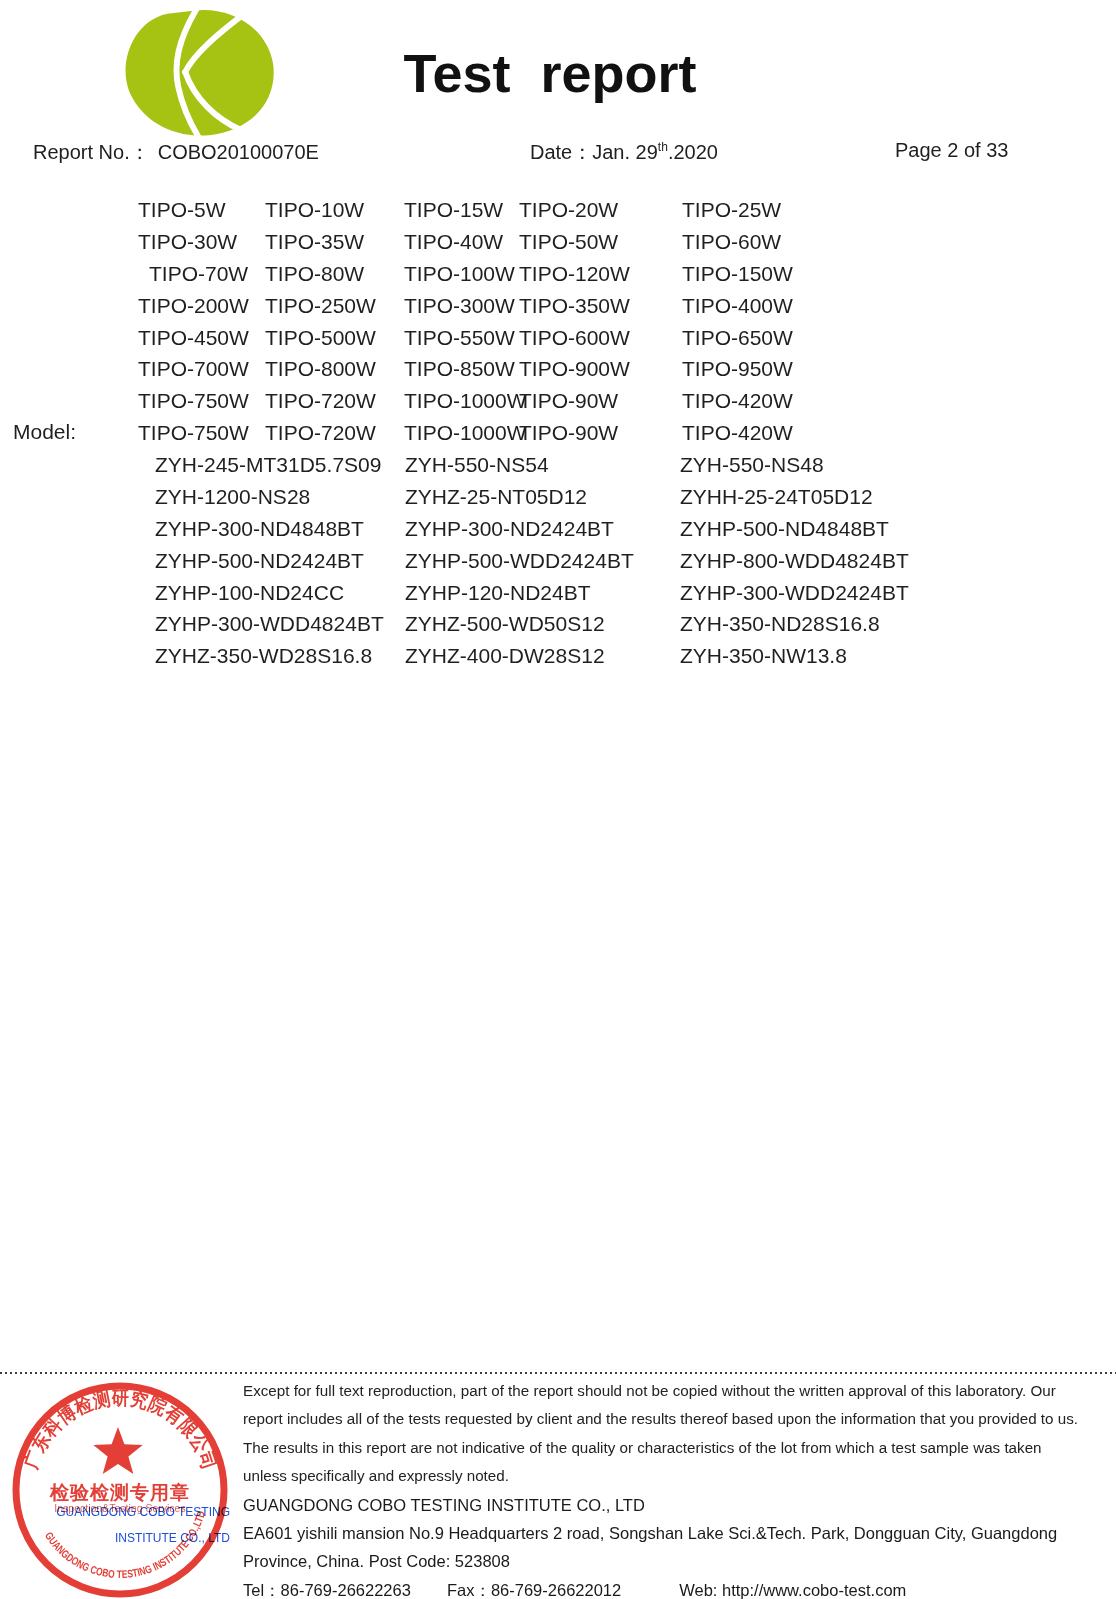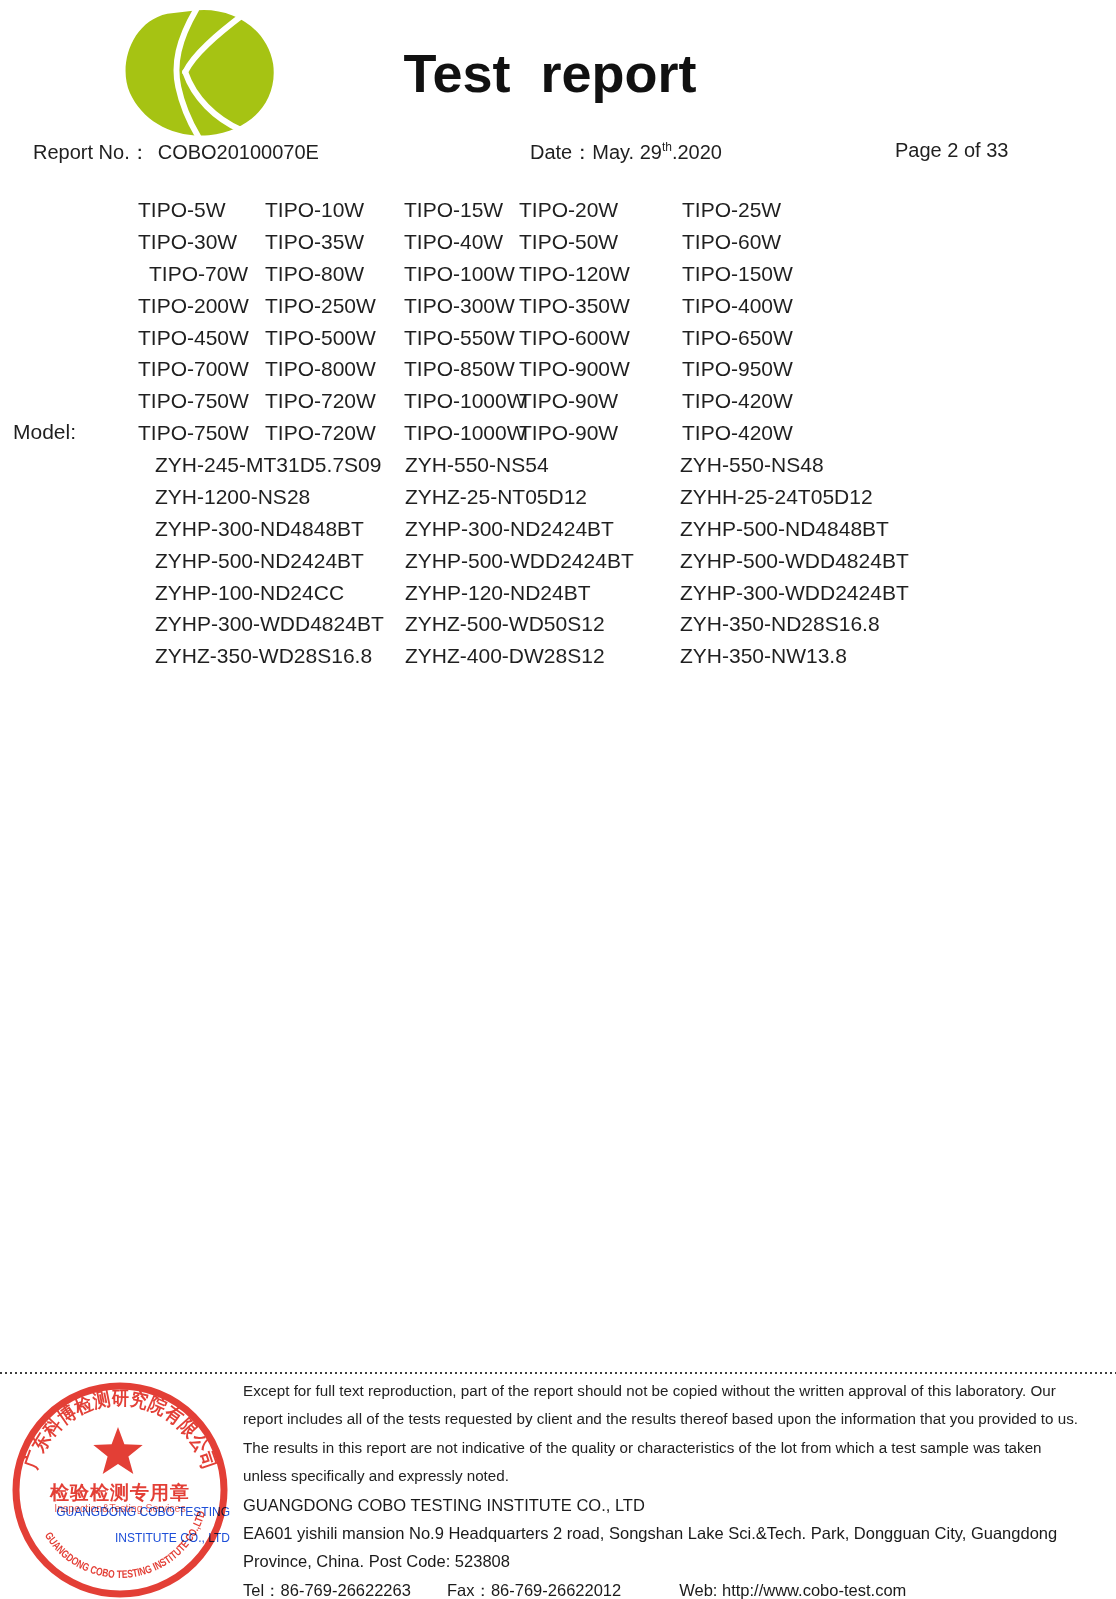--- a/index.html
+++ b/index.html
@@ -66,21 +66,21 @@
              C 58,131 27,114 14,85 C 2,58 15,13 52,5 Z" fill="#a6c313"></path>
     <path d="M 81,1 C 63,32 58,56 63,79 C 67,98 73,112 83,129" fill="none" stroke="#ffffff" stroke-width="6" stroke-linecap="round"></path>
     <path d="M 130,5 C 101,27 79,46 70,64" fill="none" stroke="#ffffff" stroke-width="6" stroke-linecap="round"></path>
     <path d="M 70,64 C 79,90 100,111 127,123" fill="none" stroke="#ffffff" stroke-width="6" stroke-linecap="round"></path>
   </svg>
 
   <div class="title"><span>Test</span><span class="w2">report</span></div>
 
   <div class="hdr-row">
     <span class="hdr-report"><span>Report No.：</span><span class="val">COBO20100070E</span></span>
-    <span class="hdr-date"><span>Date：</span><span>May. 29</span><sup>th</sup><span>.2020</span></span>
+    <span class="hdr-date"><span>Date：</span><span>Jan. 29</span><sup>th</sup><span>.2020</span></span>
     <span class="hdr-page">Page 2 of 33</span>
   </div>
 
   <div class="model-label">Model:</div>
   <div class="grid" id="tipo-grid">
       <div class="grid-row">
         <span class="grid-cell">TIPO-5W</span>
         <span class="grid-cell">TIPO-10W</span>
         <span class="grid-cell">TIPO-15W</span>
         <span class="grid-cell">TIPO-20W</span>
@@ -148,21 +148,21 @@
         <span class="grid-cell">ZYHH-25-24T05D12</span>
       </div>
       <div class="grid-row">
         <span class="grid-cell">ZYHP-300-ND4848BT</span>
         <span class="grid-cell">ZYHP-300-ND2424BT</span>
         <span class="grid-cell">ZYHP-500-ND4848BT</span>
       </div>
       <div class="grid-row">
         <span class="grid-cell">ZYHP-500-ND2424BT</span>
         <span class="grid-cell">ZYHP-500-WDD2424BT</span>
-        <span class="grid-cell">ZYHP-500-WDD4824BT</span>
+        <span class="grid-cell">ZYHP-800-WDD4824BT</span>
       </div>
       <div class="grid-row">
         <span class="grid-cell">ZYHP-100-ND24CC</span>
         <span class="grid-cell">ZYHP-120-ND24BT</span>
         <span class="grid-cell">ZYHP-300-WDD2424BT</span>
       </div>
       <div class="grid-row">
         <span class="grid-cell">ZYHP-300-WDD4824BT</span>
         <span class="grid-cell">ZYHZ-500-WD50S12</span>
         <span class="grid-cell">ZYH-350-ND28S16.8</span>

